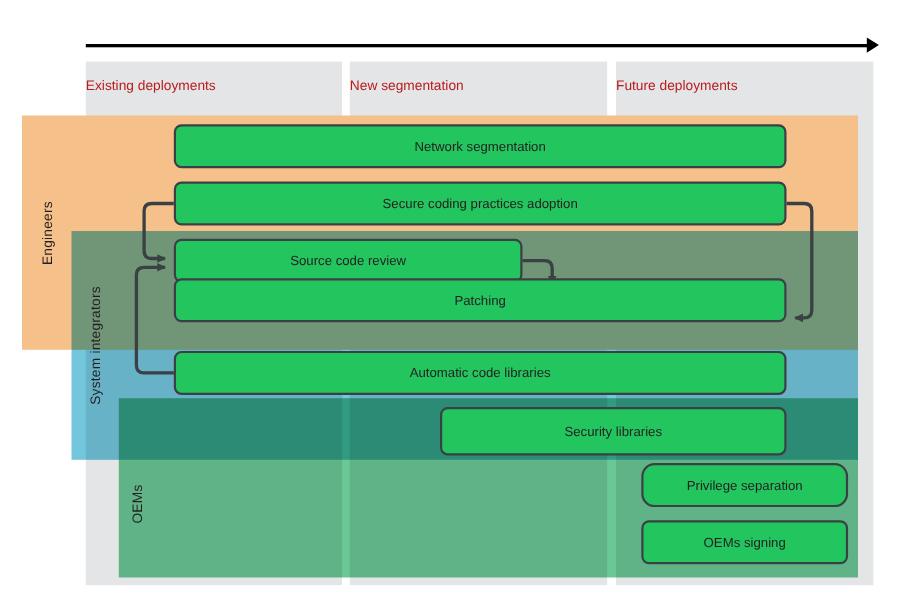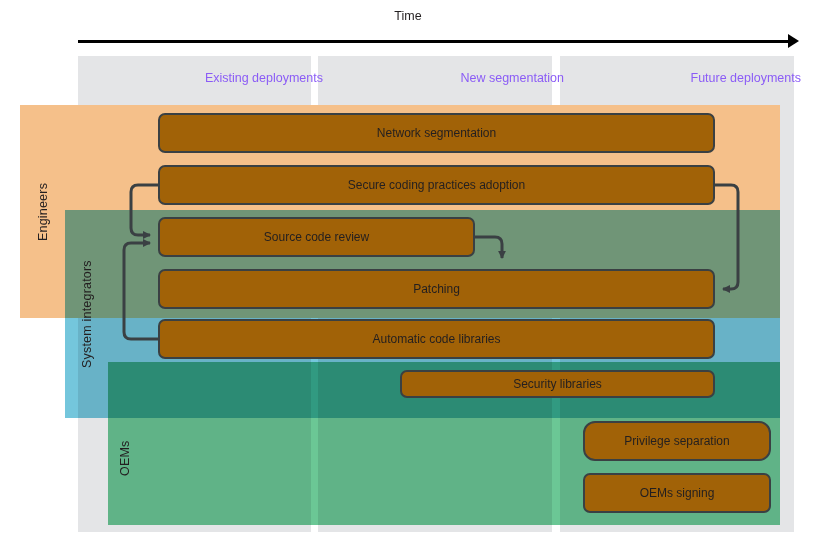--- a/index.html
+++ b/index.html
@@ -16,55 +16,54 @@
              border-top:7px solid transparent;border-bottom:7px solid transparent;
              border-left:11px solid #000;}
 
   
   .col{position:absolute;top:56px;background:#e4e5e7;}
   .col.c1{left:78px;width:233px;}
   .col.c2{left:318px;width:234px;}
   .col.c3{left:560px;width:234px;}
   .col{height:476px;}
   .col-head{position:absolute;top:56px;height:44px;line-height:44px;
-            text-align:right;font-size:12.5px;color:#8b5cf6;margin-left:12px;}
+            text-align:left;font-size:12.5px;color:#b91c1c;}
   .col-head.c1{left:78px;width:233px;}
   .col-head.c2{left:318px;width:234px;}
   .col-head.c3{left:560px;width:229px;}
 
   
   .band{position:absolute;}
   .band-eng{left:20px;top:105px;width:760px;height:213px;background:#f5c08a;}
   .band-si {left:65px;top:210px;width:715px;height:208px;background:#74c6dc;
             mix-blend-mode:multiply;}
   .band-oem{left:108px;top:362px;width:672px;height:163px;background:#6bc795;
             mix-blend-mode:multiply;}
 
   .band-label{position:absolute;font-size:12.5px;color:#231f20;
               writing-mode:vertical-rl;transform:rotate(180deg);
               text-align:center;letter-spacing:0.2px;}
   .lbl-eng{left:36px;top:105px;height:213px;width:18px;}
   .lbl-si {left:80px;top:210px;height:208px;width:18px;}
   .lbl-oem{left:118px;top:418px;height:80px;width:18px;}
 
   
-  .box{position:absolute;background:#a16207;border:2.5px solid #3a4043;
+  .box{position:absolute;background:#22c55e;border:2.5px solid #3a4043;
        border-radius:7px;display:flex;align-items:center;justify-content:center;
        font-size:12px;color:#231f20;box-sizing:border-box;}
 
   
   #wires{position:absolute;left:0;top:0;width:816px;height:544px;
          pointer-events:none;}
 </style>
 </head>
 <body>
 
 <div id="stage">
 
-  <div class="time-label">Time</div>
   <div class="axis"></div>
   <div class="axis-head"></div>
 
   <div class="col c1"></div>
   <div class="col c2"></div>
   <div class="col c3"></div>
 
   <div class="col-head c1">Existing deployments</div>
   <div class="col-head c2">New segmentation</div>
   <div class="col-head c3">Future deployments</div>
@@ -90,20 +89,20 @@
 
     <path d="M475,237 L495,237 Q502,237 502,244 L502,258" fill="none" stroke="#3a4043" stroke-width="3" marker-end="url(#ah)"></path>
 
     <path d="M715,185 L731,185 Q738,185 738,192 L738,282 Q738,289 731,289 L723,289" fill="none" stroke="#3a4043" stroke-width="3" marker-end="url(#ah)"></path>
   </svg>
 
   <div id="tasks">
       <div class="box" style="left: 158px; top: 113px; width: 557px; height: 40px;">Network segmentation</div>
       <div class="box" style="left: 158px; top: 165px; width: 557px; height: 40px; text-align: right;">Secure coding practices adoption</div>
       <div class="box" style="left: 158px; top: 217px; width: 317px; height: 40px;">Source code review</div>
-      <div class="box" style="left: 158px; top: 269px; width: 557px; height: 40px; text-align: center;">Patching</div>
+      <div class="box" style="left: 158px; top: 253px; width: 557px; height: 40px; text-align: center;">Patching</div>
       <div class="box" style="left: 158px; top: 319px; width: 557px; height: 40px;">Automatic code libraries</div>
-      <div class="box" style="left: 400px; top: 370px; width: 315px; height: 28px;">Security libraries</div>
+      <div class="box" style="left: 400px; top: 370px; width: 315px; height: 44px;">Security libraries</div>
       <div class="box" style="left: 583px; top: 421px; width: 188px; height: 40px; border-radius: 12px;">Privilege separation</div>
       <div class="box" style="left: 583px; top: 473px; width: 188px; height: 40px;">OEMs signing</div>
     </div>
 
 </div>
 
 </body></html>

